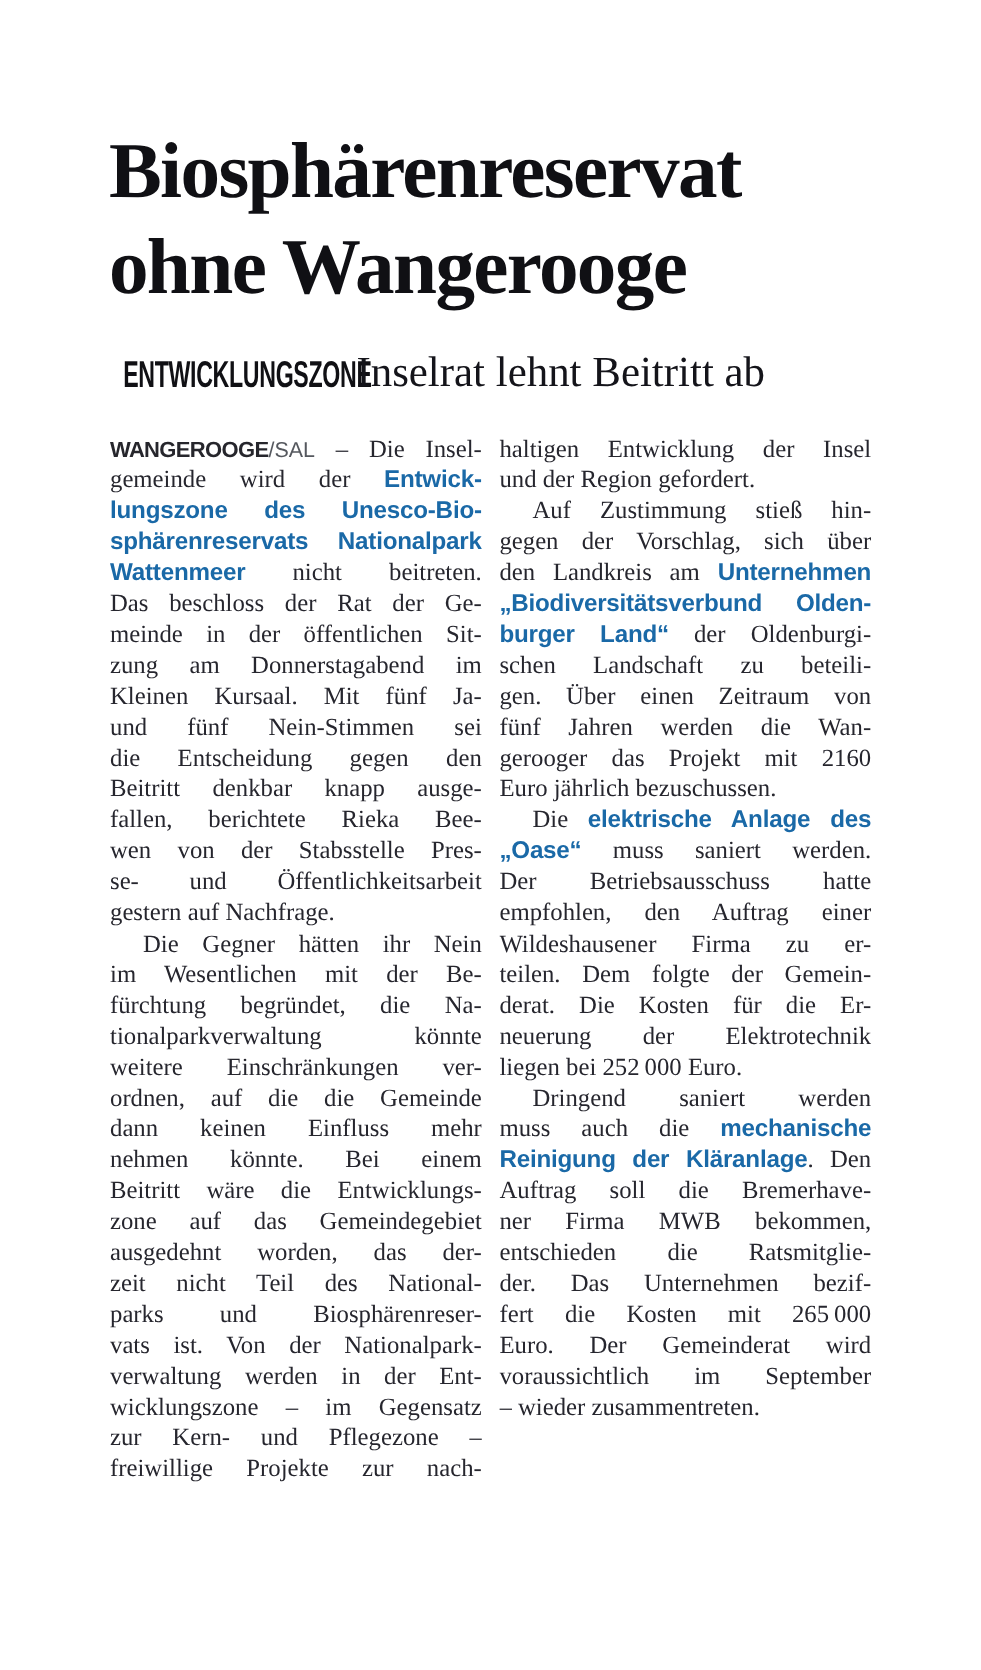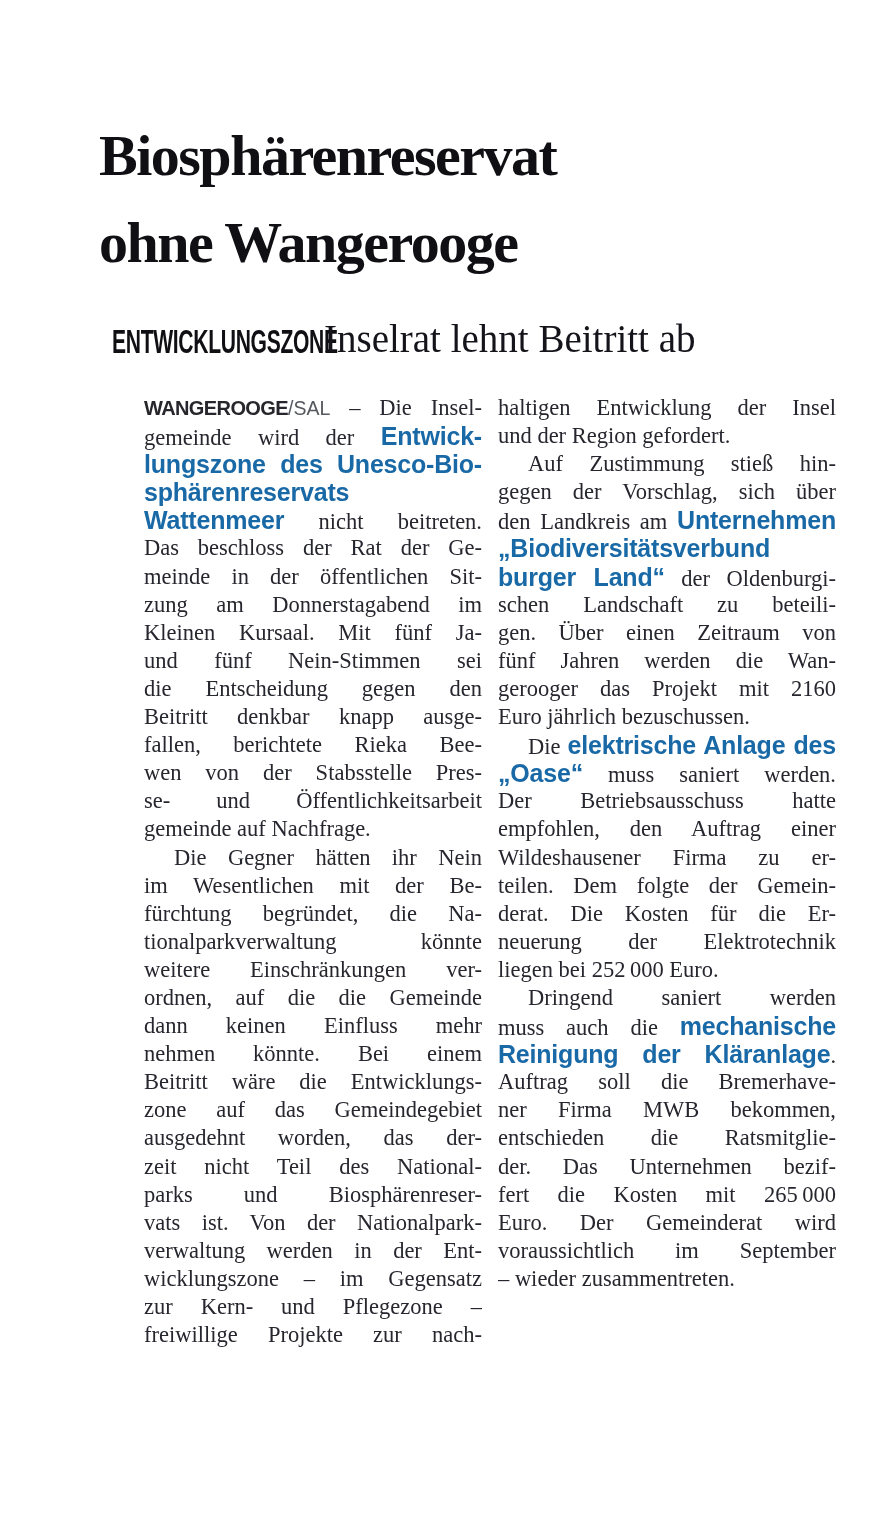--- a/index.html
+++ b/index.html
@@ -11,21 +11,21 @@
     font-family: "Liberation Serif", serif;
     overflow: hidden;
   }
   .headline {
     position: absolute;
     left: 99px;
     top: 112px;
     width: 720px;
     font-family: "Liberation Serif", serif;
     font-weight: 700;
-    font-size: 58px;
+    font-size: 72px;
     line-height: 87px;
     letter-spacing: -1.5px;
     color: #101014;
   }
   .headline .hl-line { display: block; }
   .kicker {
     position: absolute;
     left: 112px;
     top: 316px;
     width: 700px;
@@ -53,39 +53,38 @@
     color: #14141a;
     white-space: nowrap;
   }
   .columns {
     position: absolute;
     left: 100px;
     top: 394px;
     width: 692px;
     display: flex;
     gap: 16px;
-    margin-left: 44px;
   }
   .column { width: 338px; }
   .line {
     font-size: 22.5px;
     line-height: 28.1px;
     height: 28.1px;
     color: #26262e;
     text-align: justify;
     text-align-last: justify;
     overflow: hidden;
   }
   .line.end { text-align-last: left; }
   .line.indent { text-indent: 30px; }
   .seg.serif { font-family: "Liberation Serif", serif; }
   .seg.blue {
     font-family: "Liberation Sans", sans-serif;
     font-weight: 700;
-    font-size: 25px;
+    font-size: 22px;
     letter-spacing: -0.2px;
     color: #1a69a7;
   }
   .seg.lead {
     font-family: "Liberation Sans", sans-serif;
     font-weight: 700;
     font-size: 20px;
     letter-spacing: -0.6px;
     color: #26262c;
   }
@@ -120,21 +119,21 @@
         <div class="line"><span class="seg serif">Das beschloss der Rat der Ge-</span></div>
         <div class="line"><span class="seg serif">meinde in der öffentlichen Sit-</span></div>
         <div class="line"><span class="seg serif">zung am Donnerstagabend im</span></div>
         <div class="line"><span class="seg serif">Kleinen Kursaal. Mit fünf Ja-</span></div>
         <div class="line"><span class="seg serif">und fünf Nein-Stimmen sei</span></div>
         <div class="line"><span class="seg serif">die Entscheidung gegen den</span></div>
         <div class="line"><span class="seg serif">Beitritt denkbar knapp ausge-</span></div>
         <div class="line"><span class="seg serif">fallen, berichtete Rieka Bee-</span></div>
         <div class="line"><span class="seg serif">wen von der Stabsstelle Pres-</span></div>
         <div class="line"><span class="seg serif">se- und Öffentlichkeitsarbeit</span></div>
-        <div class="line end"><span class="seg serif">gemeinde auf Nachfrage.</span></div>
+        <div class="line end"><span class="seg serif">gestern auf Nachfrage.</span></div>
         <div class="line indent"><span class="seg serif">Die Gegner hätten ihr Nein</span></div>
         <div class="line"><span class="seg serif">im Wesentlichen mit der Be-</span></div>
         <div class="line"><span class="seg serif">fürchtung begründet, die Na-</span></div>
         <div class="line"><span class="seg serif">tionalparkverwaltung könnte</span></div>
         <div class="line"><span class="seg serif">weitere Einschränkungen ver-</span></div>
         <div class="line"><span class="seg serif">ordnen, auf die die Gemeinde</span></div>
         <div class="line"><span class="seg serif">dann keinen Einfluss mehr</span></div>
         <div class="line"><span class="seg serif">nehmen könnte. Bei einem</span></div>
         <div class="line"><span class="seg serif">Beitritt wäre die Entwicklungs-</span></div>
         <div class="line"><span class="seg serif">zone auf das Gemeindegebiet</span></div>

